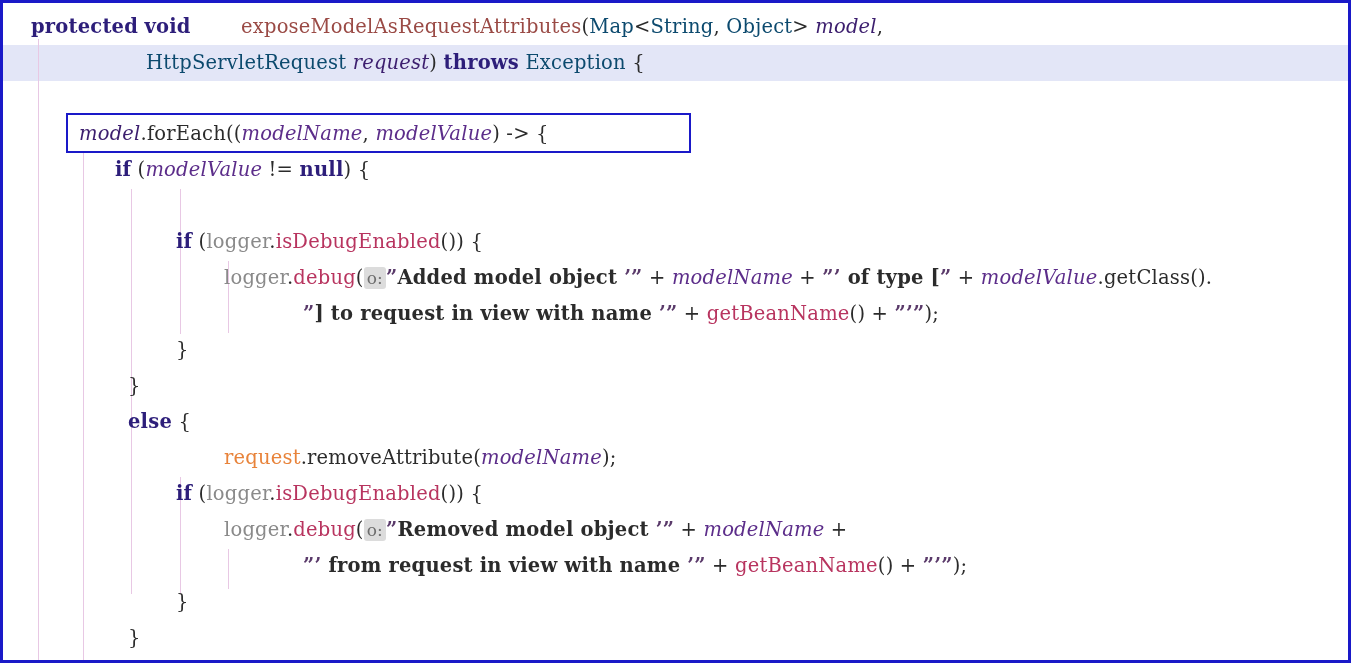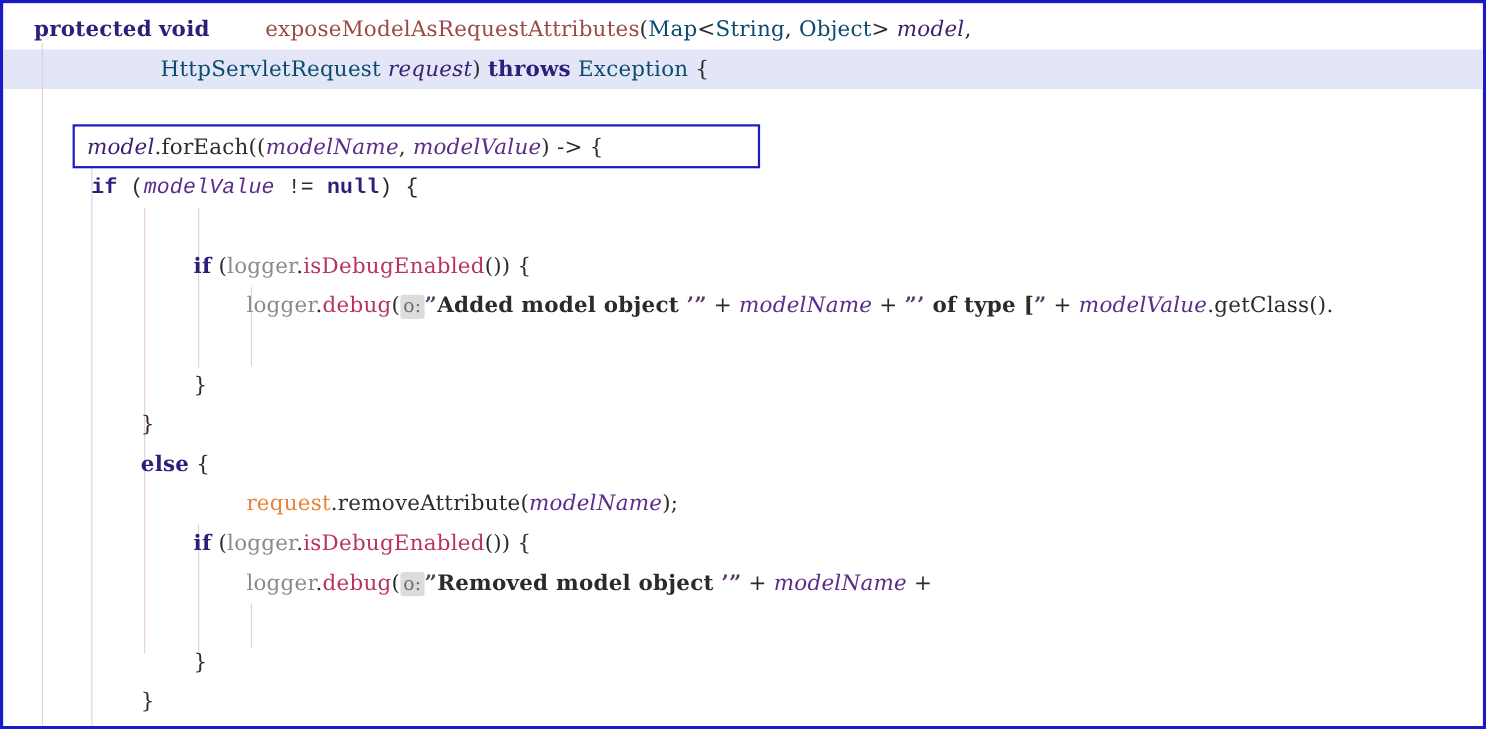--- a/index.html
+++ b/index.html
@@ -101,28 +101,30 @@
         <div class="indent-guide" style="left: 177px; top: 186px; height: 145px; background: rgb(232, 200, 228);"></div>
         <div class="indent-guide" style="left: 225px; top: 258px; height: 72px; background: rgb(232, 200, 228);"></div>
         <div class="indent-guide" style="left: 177px; top: 474px; height: 117px; background: rgb(232, 200, 228);"></div>
         <div class="indent-guide" style="left: 225px; top: 546px; height: 40px; background: rgb(232, 200, 228);"></div>
       </div>
     <div class="code-layer" id="lines">
         <div class="code-line" style="top: 6px; padding-left: 28px;"><span class="kw">protected</span><span class="plain"> </span><span class="kw">void</span><span class="plain"> </span><span class="method">exposeModelAsRequestAttributes</span><span class="plain">(</span><span class="type">Map</span><span class="plain">&lt;</span><span class="type">String</span><span class="plain">, </span><span class="type">Object</span><span class="plain">&gt; </span><span class="ident">model</span><span class="plain">,</span></div>
         <div class="code-line" style="top: 42px; padding-left: 123px; margin-left: 20px;"><span class="type">HttpServletRequest</span><span class="plain"> </span><span class="ident">request</span><span class="plain">) </span><span class="kw">throws</span><span class="plain"> </span><span class="type">Exception</span><span class="plain"> {</span></div>
         <div class="code-line" style="top: 78px; padding-left: 28px;"></div>
         <div class="code-line" style="top: 113px; padding-left: 76px;"><span class="ident">model</span><span class="plain">.</span><span class="plain">forEach</span><span class="plain">((</span><span class="param">modelName</span><span class="plain">, </span><span class="param">modelValue</span><span class="plain">) -&gt; {</span></div>
-        <div class="code-line" style="top: 149px; padding-left: 80px; font-family: Liberation Mono, monospace;"><span class="kw">if</span><span class="plain"> (</span><span class="param">modelValue</span><span class="plain"> != </span><span class="kw">null</span><span class="plain">) {</span></div>
+        <div class="code-line" style="top: 149px; padding-left: 112px;"><span class="kw">if</span><span class="plain"> (</span><span class="param">modelValue</span><span class="plain"> != </span><span class="kw">null</span><span class="plain">) {</span></div>
         <div class="code-line" style="top: 221px; padding-left: 173px;"><span class="kw">if</span><span class="plain"> (</span><span class="muted">logger</span><span class="plain">.</span><span class="methodc">isDebugEnabled</span><span class="plain">()) {</span></div>
         <div class="code-line" style="top: 257px; padding-left: 221px;"><span class="muted">logger</span><span class="plain">.</span><span class="methodc">debug</span><span class="plain">(</span><span class="inlay">o:</span><span class="strq">”</span><span class="str">Added model object </span><span class="strq">’”</span><span class="plain"> + </span><span class="param">modelName</span><span class="plain"> + </span><span class="strq">”’</span><span class="str"> of type [</span><span class="strq">”</span><span class="plain"> + </span><span class="param">modelValue</span><span class="plain">.</span><span class="plain">getClass</span><span class="plain">().</span></div>
+        <div class="code-line" style="top: 293px; padding-left: 300px;"><span class="strq">”</span><span class="str">] to request in view with name </span><span class="strq">’”</span><span class="plain"> + </span><span class="getb">getBeanName</span><span class="plain">() + </span><span class="strq">”’”</span><span class="plain">);</span></div>
         <div class="code-line" style="top: 329px; padding-left: 173px;"><span class="plain">}</span></div>
         <div class="code-line" style="top: 365px; padding-left: 125px;"><span class="plain">}</span></div>
         <div class="code-line" style="top: 401px; padding-left: 125px;"><span class="kw">else</span><span class="plain"> {</span></div>
         <div class="code-line" style="top: 437px; padding-left: 173px; margin-left: 48px;"><span class="field">request</span><span class="plain">.</span><span class="plain">removeAttribute</span><span class="plain">(</span><span class="param">modelName</span><span class="plain">);</span></div>
         <div class="code-line" style="top: 473px; padding-left: 173px;"><span class="kw">if</span><span class="plain"> (</span><span class="muted">logger</span><span class="plain">.</span><span class="methodc">isDebugEnabled</span><span class="plain">()) {</span></div>
         <div class="code-line" style="top: 509px; padding-left: 221px;"><span class="muted">logger</span><span class="plain">.</span><span class="methodc">debug</span><span class="plain">(</span><span class="inlay">o:</span><span class="strq">”</span><span class="str">Removed model object </span><span class="strq">’”</span><span class="plain"> + </span><span class="param">modelName</span><span class="plain"> +</span></div>
+        <div class="code-line" style="top: 545px; padding-left: 300px;"><span class="strq">”’</span><span class="str"> from request in view with name </span><span class="strq">’”</span><span class="plain"> + </span><span class="getb">getBeanName</span><span class="plain">() + </span><span class="strq">”’”</span><span class="plain">);</span></div>
         <div class="code-line" style="top: 581px; padding-left: 173px;"><span class="plain">}</span></div>
         <div class="code-line" style="top: 617px; padding-left: 125px;"><span class="plain">}</span></div>
         <div class="code-line" style="top: 653px; padding-left: 76px;"></div>
       </div>
     <div class="focus-box" style="left: 63px; top: 110px; width: 625px; height: 40px; border-color: rgb(26, 25, 200);"></div>
   </div>
 </div>
 
 </body></html>

